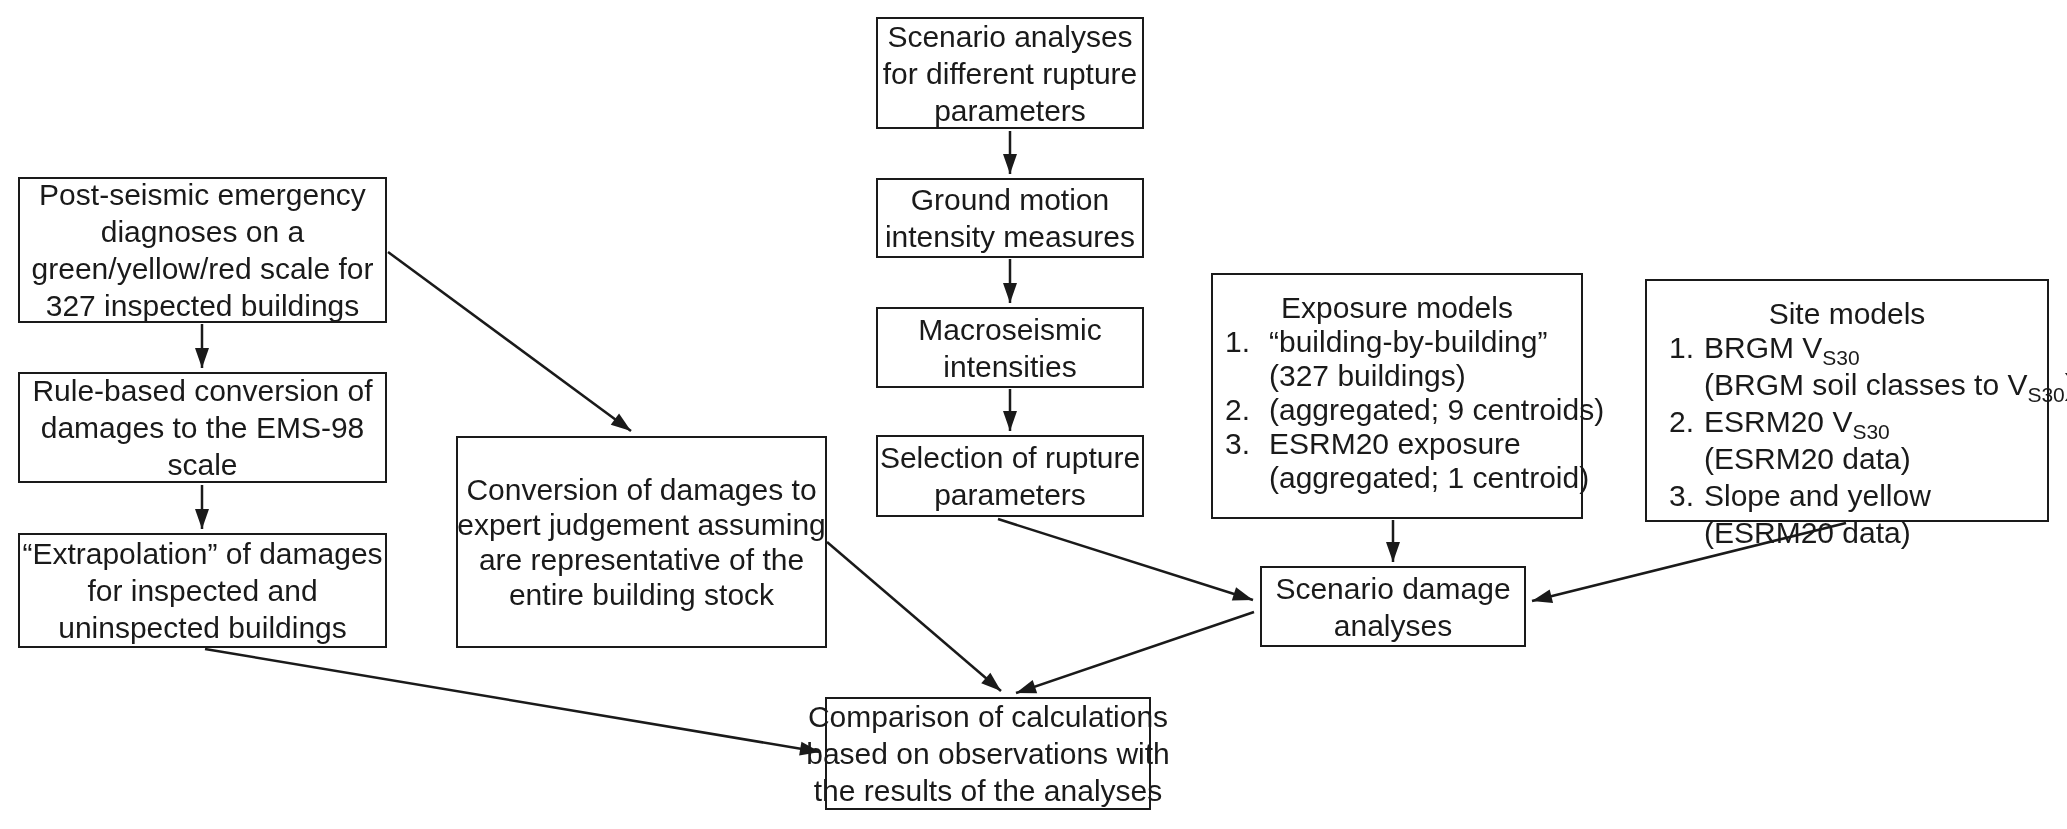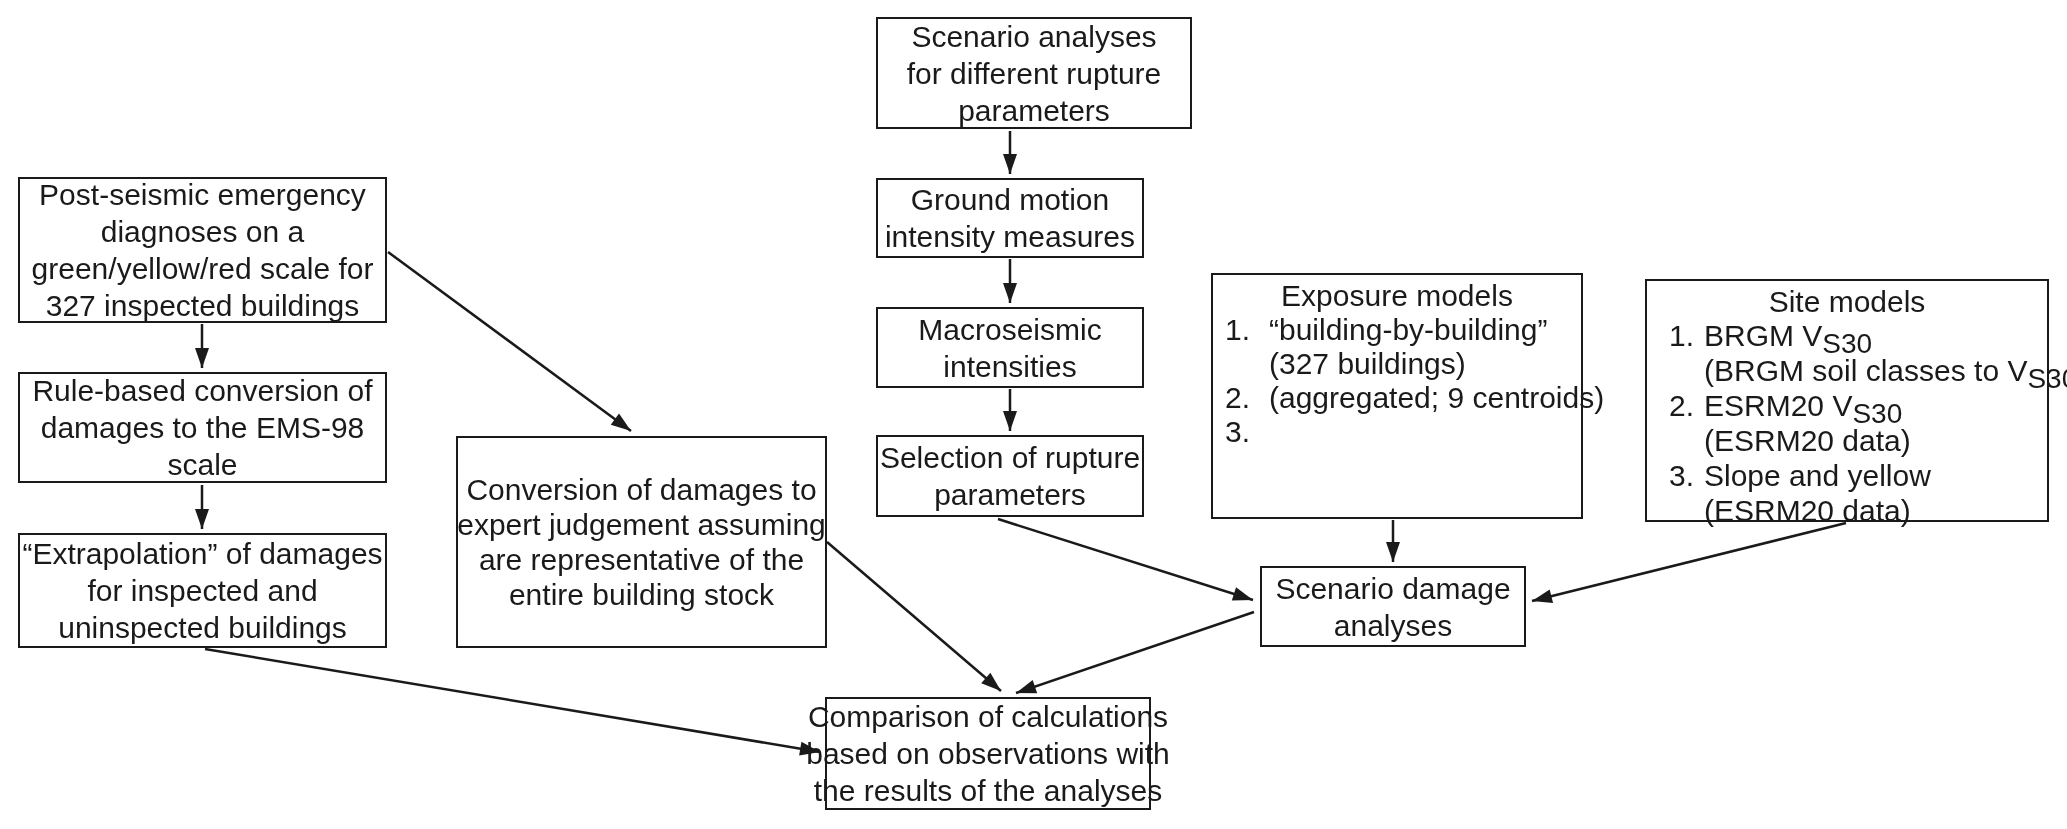--- a/index.html
+++ b/index.html
@@ -27,37 +27,37 @@
   }
   .box.center {
     display: flex;
     flex-direction: column;
     justify-content: center;
     align-items: center;
     text-align: center;
   }
   .box.center .ln { line-height: 37px; white-space: nowrap; }
   .box.center.tight .ln { line-height: 35px; }
-  .box.list { padding-top: 4px; }
+  .box.list { padding-top: 16px; }
   .box.list .title {
     text-align: center;
     line-height: 34px;
     white-space: nowrap;
   }
   .box.list .li { display: flex; }
   .box.list .num {
     flex: 0 0 44px;
     padding-left: 12px;
     line-height: 34px;
   }
   .box.list.site .num { flex: 0 0 35px; padding-left: 22px; }
   .box.list .cnt { flex: 1 1 auto; }
   .box.list .ln { line-height: 34px; white-space: nowrap; }
   .sub {
-    font-size: 28px;
+    font-size: 21px;
     position: relative;
     top: 7px;
   }
 </style>
 </head>
 <body>
 
 <div id="canvas">
 
   <svg id="arrows" viewBox="0 0 2067 829" xmlns="http://www.w3.org/2000/svg">
@@ -73,21 +73,21 @@
     <line x1="202" y1="485" x2="202" y2="529" marker-end="url(#ah)"></line>
     <line x1="1393" y1="520" x2="1393" y2="562" marker-end="url(#ah)"></line>
     <line x1="388" y1="252" x2="631" y2="431" marker-end="url(#ah)"></line>
     <line x1="205" y1="649" x2="820" y2="752" marker-end="url(#ah)"></line>
     <line x1="827" y1="542" x2="1001" y2="691" marker-end="url(#ah)"></line>
     <line x1="998" y1="519" x2="1253" y2="600" marker-end="url(#ah)"></line>
     <line x1="1254" y1="612" x2="1016" y2="693" marker-end="url(#ah)"></line>
     <line x1="1846" y1="523" x2="1532" y2="601" marker-end="url(#ah)"></line>
   </svg>
 
-  <div class="box center" style="left:876px;top:17px;width:316px;height:112px">
+  <div class="box center" style="left:876px;top:17px;width:268px;height:112px">
     <div class="ln">Scenario analyses</div>
     <div class="ln">for different rupture</div>
     <div class="ln">parameters</div>
   </div>
 
   <div class="box center" style="left:876px;top:178px;width:268px;height:80px">
     <div class="ln">Ground motion</div>
     <div class="ln">intensity measures</div>
   </div>
 
@@ -137,20 +137,24 @@
       </div>
     </div>
     <div class="li">
       <div class="num">2.</div>
       <div class="cnt">
         <div class="ln">(aggregated; 9 centroids)</div>
       </div>
     </div>
     <div class="li">
       <div class="num">3.</div>
+      <div class="cnt">
+        <div class="ln">ESRM20 exposure</div>
+        <div class="ln">(aggregated; 1 centroid)</div>
+      </div>
     </div>
   </div>
 
   <div class="box list site" style="left:1645px;top:279px;width:404px;height:243px">
     <div class="title">Site models</div>
     <div class="li">
       <div class="num">1.</div>
       <div class="cnt">
         <div class="ln"><span>BRGM V</span><span class="sub">S30</span><span></span></div>
         <div class="ln"><span>(BRGM soil classes to V</span><span class="sub">S30</span><span>)</span></div>

